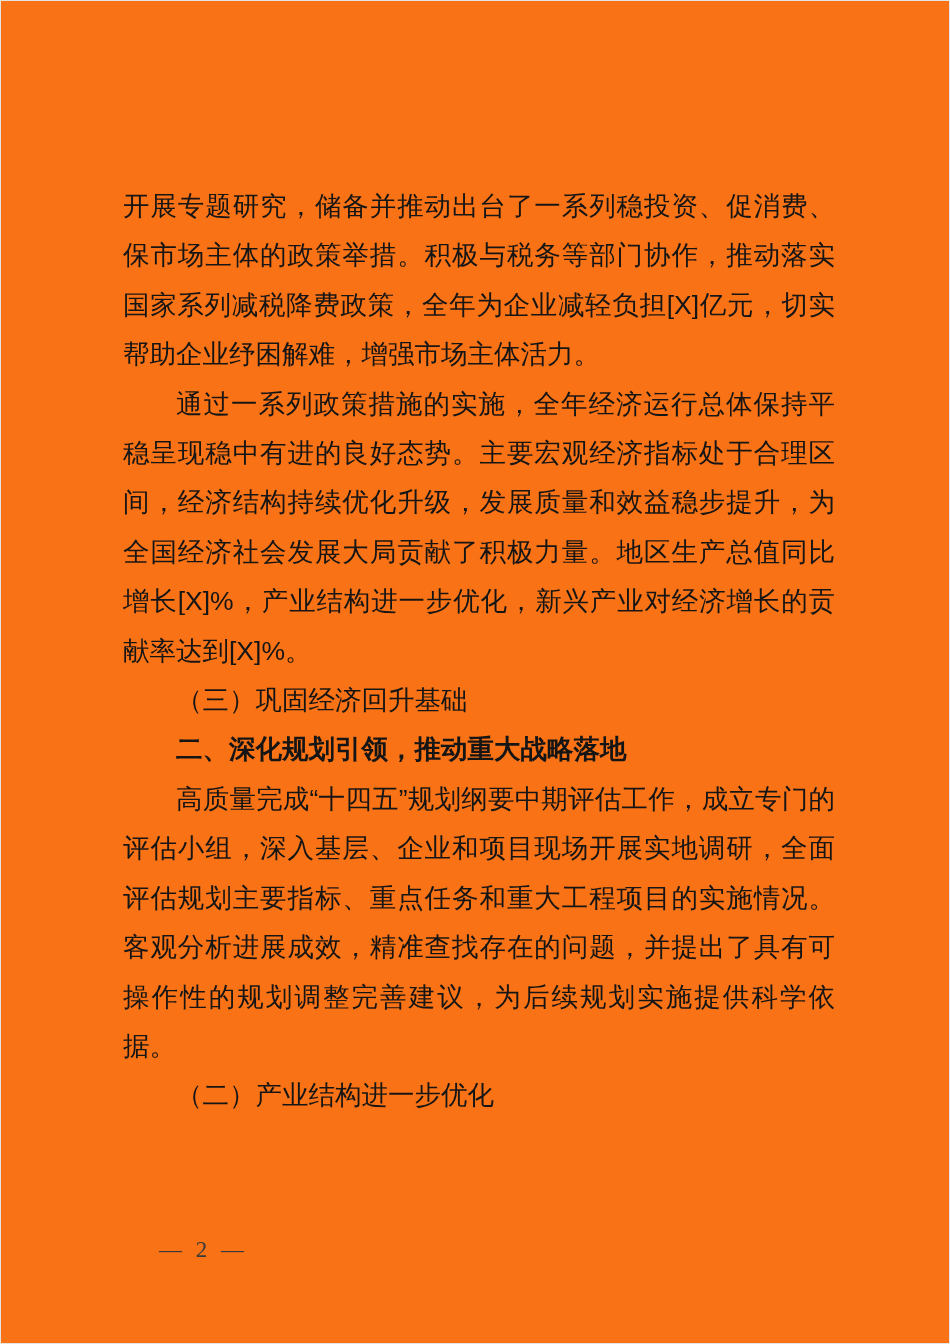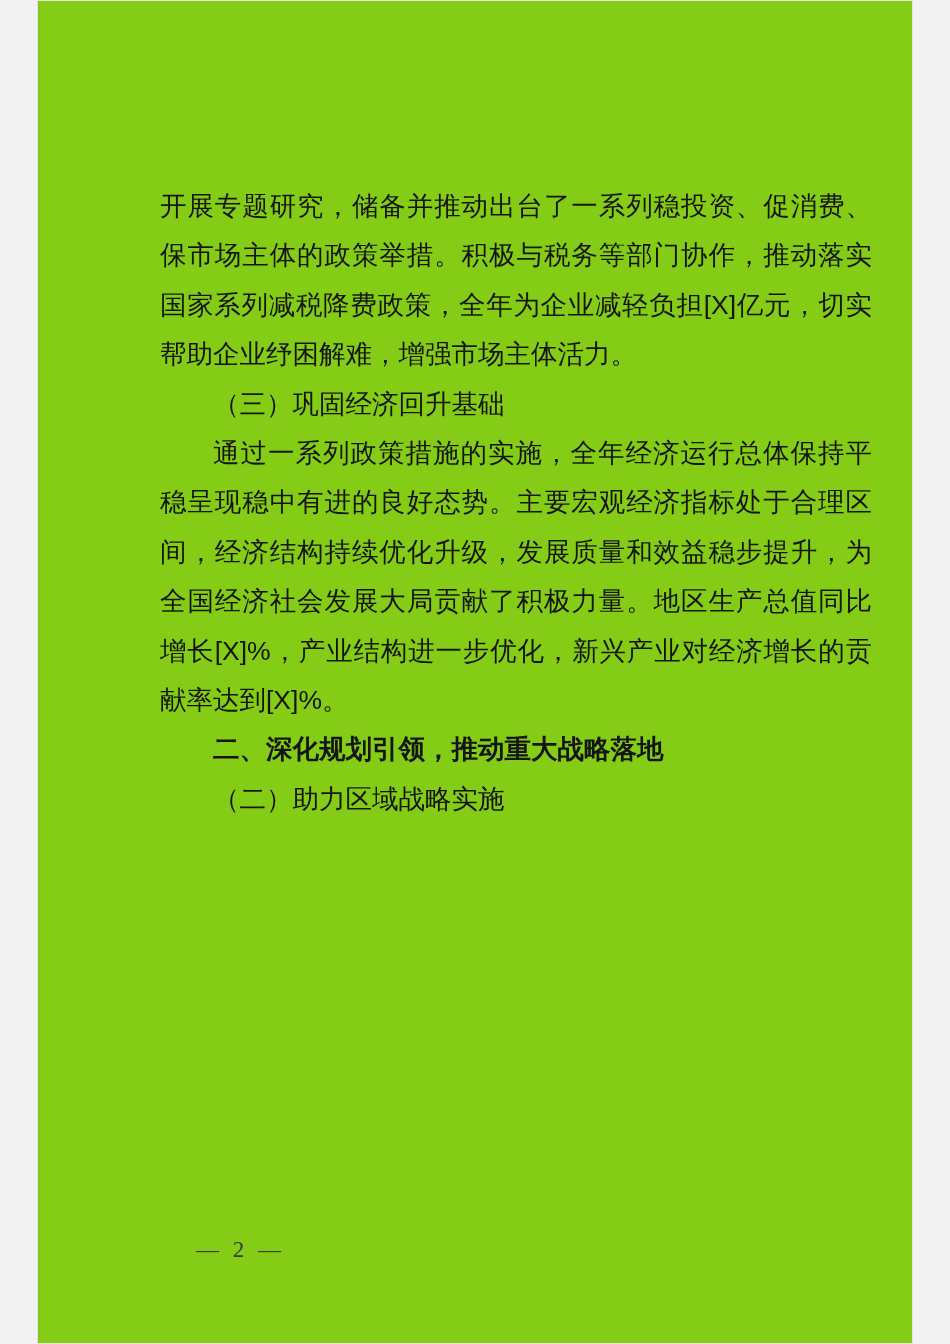--- a/index.html
+++ b/index.html
@@ -2,24 +2,24 @@
 <html lang="zh"><head>
 <meta charset="utf-8">
 <style>
   html, body {
     margin: 0;
     padding: 0;
     background: #f2f2f2;
   }
   .page {
     position: relative;
-    width: 876px;
+    width: 950px;
     height: 1344px;
     margin: 0 auto;
-    background: #84cc16;
+    background: #f97316;
     box-sizing: border-box;
     border: 1px solid #e4e4e4;
     font-family: "Liberation Sans", sans-serif;
     color: #151515;
     overflow: hidden;
   }
   .content {
     position: absolute;
     left: 122px;
     top: 181px;
@@ -59,20 +59,21 @@
     color: #3a3a3a;
     white-space: nowrap;
   }
 </style>
 </head>
 <body>
 
 <div class="page">
   <div class="content">
       <div class="block paragraph-continuation">开展专题研究，储备并推动出台了一系列稳投资、促消费、保市场主体的政策举措。积极与税务等部门协作，推动落实国家系列减税降费政策，全年为企业减轻负担[X]亿元，切实帮助企业纾困解难，增强市场主体活力。</div>
+      <div class="block paragraph">通过一系列政策措施的实施，全年经济运行总体保持平稳呈现稳中有进的良好态势。主要宏观经济指标处于合理区间，经济结构持续优化升级，发展质量和效益稳步提升，为全国经济社会发展大局贡献了积极力量。地区生产总值同比增长[X]%，产业结构进一步优化，新兴产业对经济增长的贡献率达到[X]%。</div>
       <div class="block heading-2">（三）巩固经济回升基础</div>
-      <div class="block paragraph">通过一系列政策措施的实施，全年经济运行总体保持平稳呈现稳中有进的良好态势。主要宏观经济指标处于合理区间，经济结构持续优化升级，发展质量和效益稳步提升，为全国经济社会发展大局贡献了积极力量。地区生产总值同比增长[X]%，产业结构进一步优化，新兴产业对经济增长的贡献率达到[X]%。</div>
       <div class="block heading-1">二、深化规划引领，推动重大战略落地</div>
-      <div class="block heading-2">（二）助力区域战略实施</div>
+      <div class="block paragraph">高质量完成“十四五”规划纲要中期评估工作，成立专门的评估小组，深入基层、企业和项目现场开展实地调研，全面评估规划主要指标、重点任务和重大工程项目的实施情况。客观分析进展成效，精准查找存在的问题，并提出了具有可操作性的规划调整完善建议，为后续规划实施提供科学依据。</div>
+      <div class="block heading-2">（二）产业结构进一步优化</div>
     </div>
 
   <div class="page-number">— 2 —</div>
 </div>
 
 </body></html>

